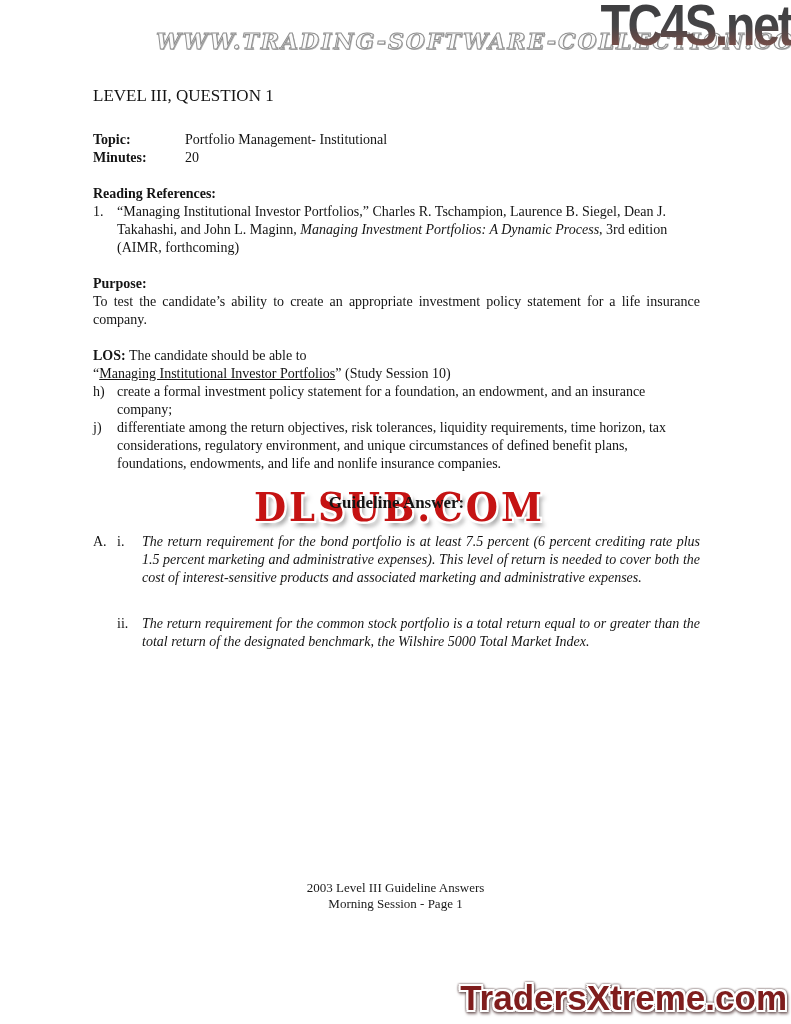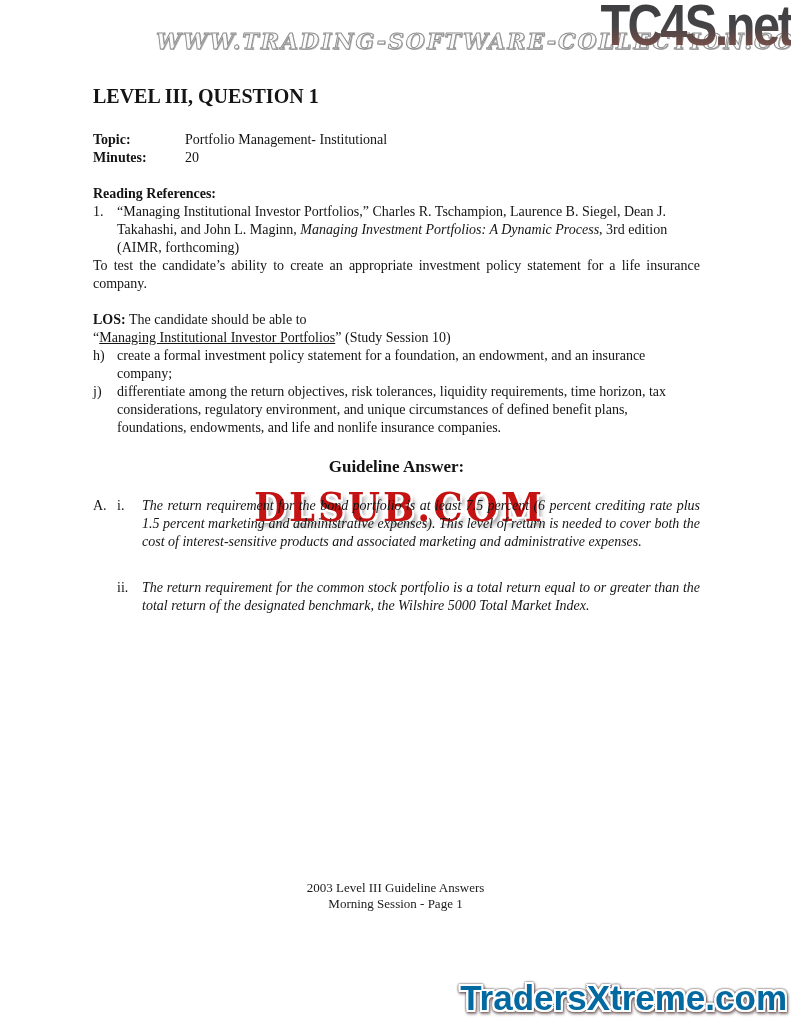--- a/index.html
+++ b/index.html
@@ -76,42 +76,42 @@
   }
 
   .wm-tx {
     position: absolute;
     top: 979px;
     right: 4px;
     font-family: "Liberation Sans", sans-serif;
     font-weight: bold;
     font-size: 35px;
     line-height: 1.1;
-    color: #0369a1;
+    color: #7f1d1d;
     text-shadow:
       -2px 0 0 #ffffff, 2px 0 0 #ffffff, 0 -2px 0 #ffffff, 0 2px 0 #ffffff,
       -2px -2px 0 #ffffff, 2px 2px 0 #ffffff, -2px 2px 0 #ffffff, 2px -2px 0 #ffffff;
     filter: drop-shadow(0 0 1px #4a3434) drop-shadow(1px 2px 1px rgba(70, 40, 40, 0.5));
     white-space: nowrap;
   }
 
   
   .doc {
     position: absolute;
     top: 86px;
     left: 93px;
     width: 607px;
     font-size: 14px;
     line-height: 18px;
   }
 
   .doc h1 {
-    font-size: 20px;
+    font-size: 17px;
     line-height: 20px;
-    font-weight: bold;
+    font-weight: normal;
     margin: 0 0 25px 0;
   }
 
   .meta-row {
     display: flex;
     align-items: flex-end;
   }
   .meta-row .label {
     width: 92px;
     font-weight: bold;
@@ -208,20 +208,21 @@
       <span class="label">Minutes:</span>
       <span>20</span>
     </div>
 
     <div class="section-heading">Reading References:</div>
     <div class="hang-item">
       <span class="marker">1.</span>
       <span class="itext"><span>“Managing Institutional Investor Portfolios,”  Charles R. Tschampion, Laurence B. Siegel, Dean J. Takahashi, and John L. Maginn, </span><span class="italic">Managing Investment Portfolios: A Dynamic Process</span><span>, 3rd edition (AIMR, forthcoming)</span></span>
     </div>
 
+    <div class="section-heading">Purpose:</div>
     <div class="justify">To test the candidate’s ability to create an appropriate investment policy statement for a life insurance company.</div>
 
     <div class="section-heading"><span class="bold">LOS:</span><span style="font-weight:normal"> The candidate should be able to</span></div>
     <div><span>“</span><span class="underline">Managing Institutional Investor Portfolios</span><span>” (Study Session 10)</span></div>
 
     <div class="hang-item">
       <span class="marker">h)</span>
       <span class="itext">create a formal investment policy statement for a foundation, an endowment, and an insurance company;</span>
     </div>
     <div class="hang-item">

